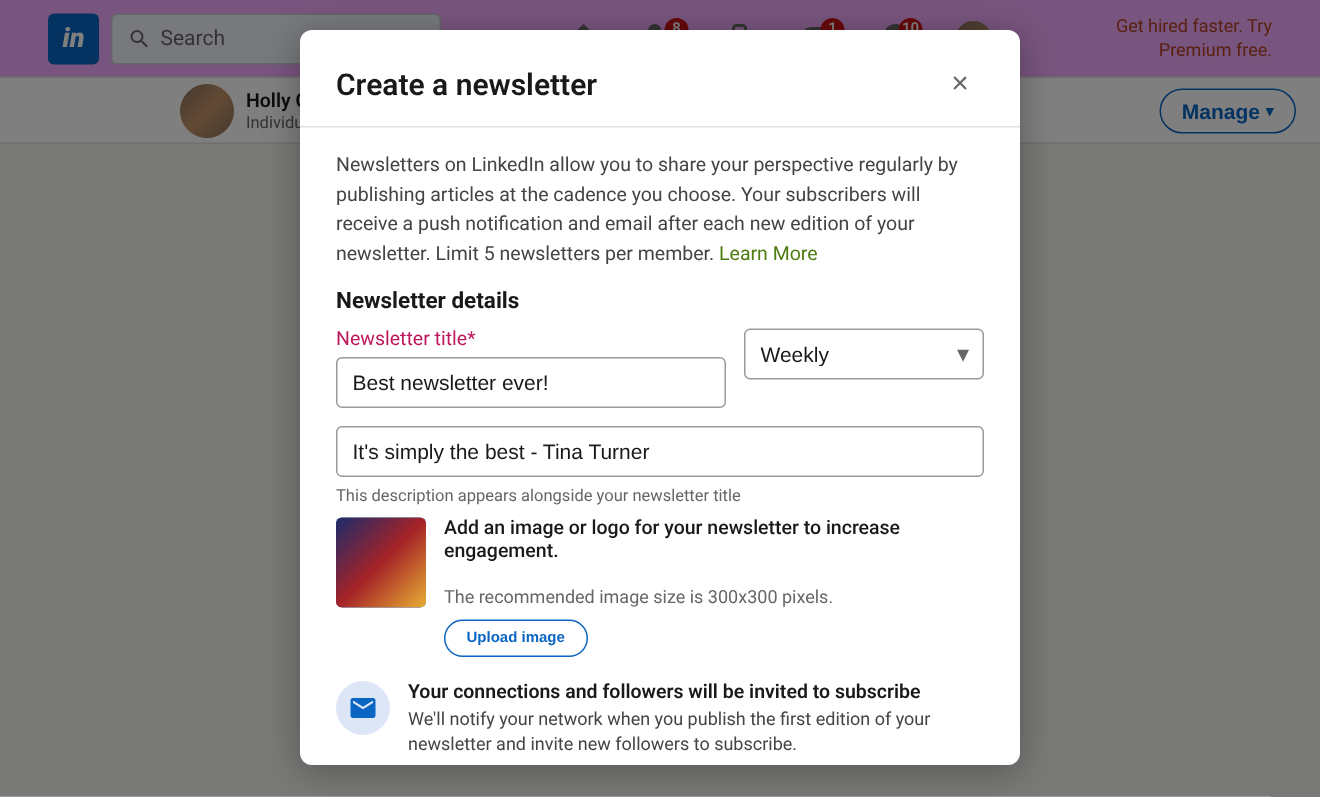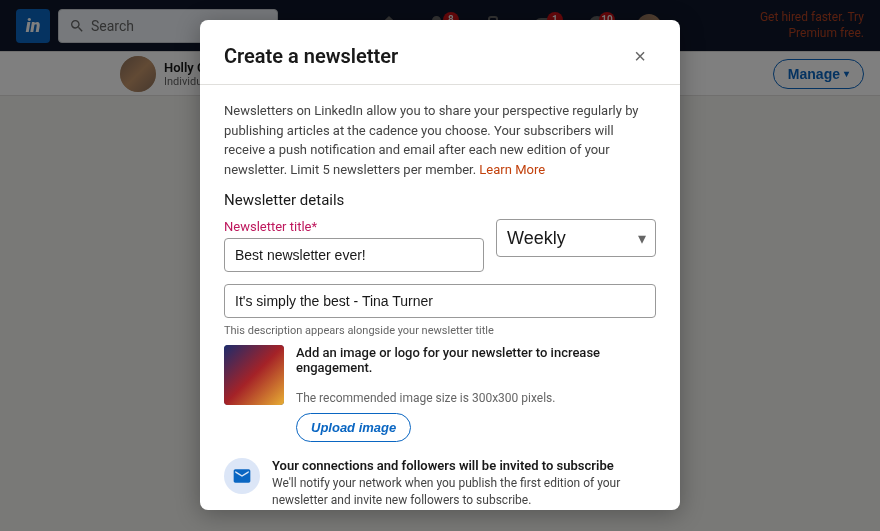--- a/index.html
+++ b/index.html
@@ -7,25 +7,25 @@
       font-family: -apple-system, BlinkMacSystemFont, 'Segoe UI', Roboto, Arial, sans-serif;
       background: #f3f2ef;
       width: 880px;
       height: 531px;
       overflow: hidden;
       position: relative;
     }
 
     
     .navbar {
-      background: #0f172a;
+      background: #f0abfc;
       height: 52px;
       display: flex;
       align-items: center;
-      padding: 0 16px;
+      padding: 0 32px;
       border-bottom: 1px solid #e0dfdc;
       position: relative;
       z-index: 1;
     }
     .navbar-left {
       display: flex;
       align-items: center;
       gap: 8px;
     }
     .linkedin-logo {
@@ -234,27 +234,27 @@
       padding: 16px 24px;
     }
 
     .intro-text {
       font-size: 13px;
       color: #444;
       line-height: 1.5;
       margin-bottom: 4px;
     }
     .learn-more-link {
-      color: #c2410c;
+      color: #4d7c0f;
       text-decoration: none;
       font-size: 13px;
     }
     .section-title {
       font-size: 15px;
-      font-weight: 400;
+      font-weight: 700;
       color: #191919;
       margin: 12px 0 10px;
     }
 
     .form-row {
       display: flex;
       gap: 12px;
       margin-bottom: 12px;
       align-items: flex-start;
     }
@@ -274,21 +274,21 @@
       padding: 8px 10px;
       font-size: 14px;
       color: #191919;
       outline: none;
       width: 100%;
     }
     .form-select {
       border: 1px solid #999;
       border-radius: 4px;
       padding: 8px 10px;
-      font-size: 18px;
+      font-size: 14px;
       color: #191919;
       background: white;
       cursor: pointer;
       width: 100%;
       appearance: none;
       -webkit-appearance: none;
     }
     .select-wrapper {
       position: relative;
     }
@@ -344,24 +344,23 @@
       font-size: 12px;
       color: #666;
       margin-bottom: 8px;
     }
     .btn-upload {
       border: 1px solid #0a66c2;
       background: white;
       color: #0a66c2;
       border-radius: 16px;
       padding: 6px 14px;
-      font-size: 13px;
-      font-weight: 600;
-      cursor: pointer;
-      font-style: italic;
+      font-size: 10px;
+      font-weight: 600;
+      cursor: pointer;
     }
 
     
     .info-item {
       display: flex;
       gap: 12px;
       align-items: flex-start;
       margin-bottom: 14px;
     }
     .info-icon {

